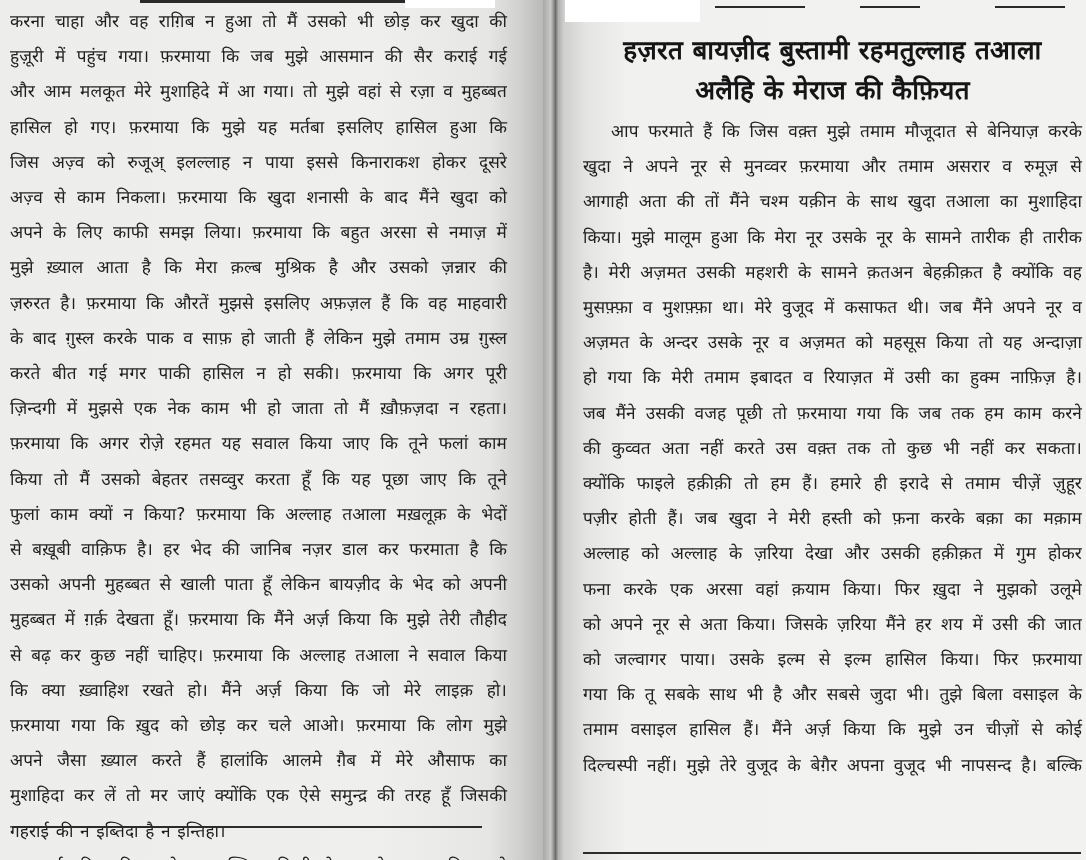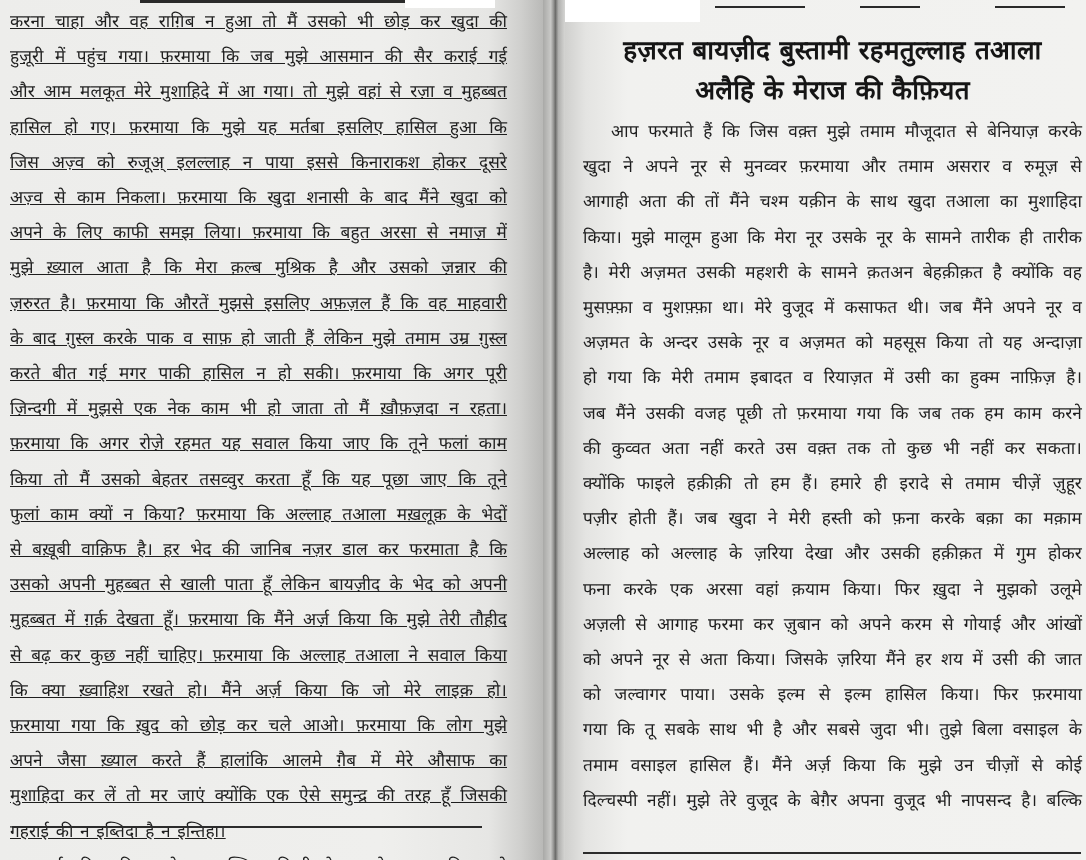--- a/index.html
+++ b/index.html
@@ -21,21 +21,20 @@
     .page {
       position: relative;
       height: 860px;
       box-sizing: border-box;
       overflow: hidden;
     }
     .page-left {
       width: 543px;
       background: linear-gradient(to right, #ededeb 0%, #efefed 70%, #e6e6e4 90%, #cfcfcd 96%, #b9b9b7 100%);
       padding: 4px 36px 0 10px;
-      text-decoration: underline;
     }
     .gutter {
       width: 22px;
       height: 860px;
       background: linear-gradient(to right, #a9a9a7 0%, #c8c8c6 35%, #8d8d8b 50%, #6a6a68 56%, #b0b0ae 70%, #d5d5d3 100%);
     }
     .page-right {
       width: 521px;
       background: linear-gradient(to right, #d0d0ce 0%, #e4e4e2 4%, #f1f1ef 12%, #f2f2f0 100%);
       padding: 20px 4px 0 18px;
@@ -156,21 +155,20 @@
       <div class="line">है। मेरी अज़मत उसकी महशरी के सामने क़तअन बेहक़ीक़त है क्योंकि वह</div>
       <div class="line">मुसफ़्फ़ा व मुशफ़्फ़ा था। मेरे वुजूद में कसाफत थी। जब मैंने अपने नूर व</div>
       <div class="line">अज़मत के अन्दर उसके नूर व अज़मत को महसूस किया तो यह अन्दाज़ा</div>
       <div class="line">हो गया कि मेरी तमाम इबादत व रियाज़त में उसी का हुक्म नाफ़िज़ है।</div>
       <div class="line">जब मैंने उसकी वजह पूछी तो फ़रमाया गया कि जब तक हम काम करने</div>
       <div class="line">की कुव्वत अता नहीं करते उस वक़्त तक तो कुछ भी नहीं कर सकता।</div>
       <div class="line">क्योंकि फाइले हक़ीक़ी तो हम हैं। हमारे ही इरादे से तमाम चीज़ें ज़ुहूर</div>
       <div class="line">पज़ीर होती हैं। जब खुदा ने मेरी हस्ती को फ़ना करके बक़ा का मक़ाम</div>
       <div class="line">अल्लाह को अल्लाह के ज़रिया देखा और उसकी हक़ीक़त में गुम होकर</div>
       <div class="line">फना करके एक अरसा वहां क़याम किया। फिर ख़ुदा ने मुझको उलूमे</div>
-      <div class="line">अज़ली से आगाह फरमा कर ज़ुबान को अपने करम से गोयाई और आंखों</div>
       <div class="line">को अपने नूर से अता किया। जिसके ज़रिया मैंने हर शय में उसी की जात</div>
       <div class="line">को जल्वागर पाया। उसके इल्म से इल्म हासिल किया। फिर फ़रमाया</div>
       <div class="line">गया कि तू सबके साथ भी है और सबसे जुदा भी। तुझे बिला वसाइल के</div>
       <div class="line">तमाम वसाइल हासिल हैं। मैंने अर्ज़ किया कि मुझे उन चीज़ों से कोई</div>
       <div class="line">दिल्चस्पी नहीं। मुझे तेरे वुजूद के बेग़ैर अपना वुजूद भी नापसन्द है। बल्कि</div>
 
     </div>
     <div class="bottom-rule right"></div>
   </div>
 

